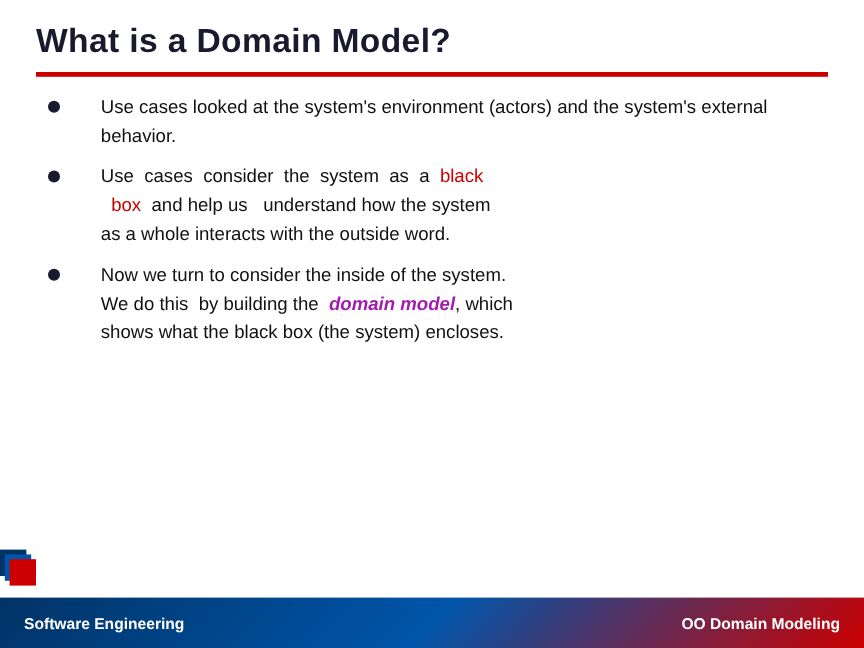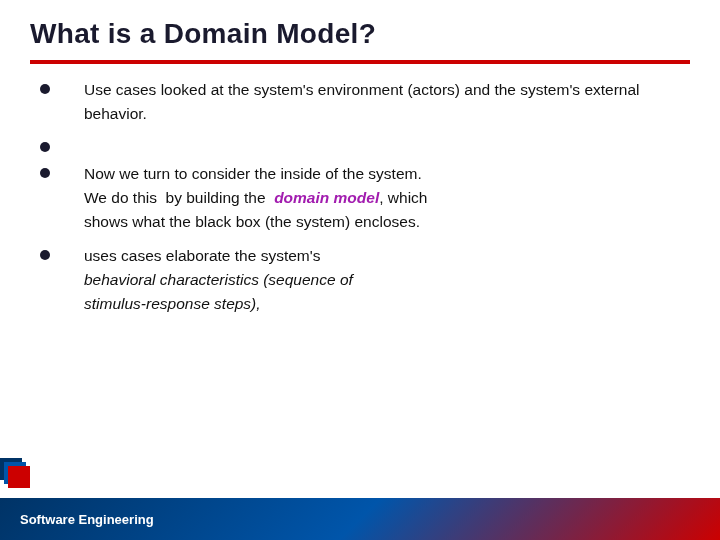--- a/index.html
+++ b/index.html
@@ -135,44 +135,42 @@
 
     <div class="bullet-item">
       <div class="bullet-dot"></div>
       <div class="bullet-text">
         Use cases looked at the system's environment (actors) and the system's external behavior.
       </div>
     </div>
 
     <div class="bullet-item">
       <div class="bullet-dot"></div>
+      <div class="bullet-text">
+        Use &nbsp;cases &nbsp;consider &nbsp;the &nbsp;system &nbsp;as &nbsp;a &nbsp;<span class="black-box-highlight">black<br>&nbsp;&nbsp;box</span> &nbsp;and help us &nbsp; understand how the system<br>as a whole interacts with the outside word.
+      </div>
     </div>
 
     <div class="bullet-item">
       <div class="bullet-dot"></div>
       <div class="bullet-text">
         Now we turn to consider the inside of the system.<br>We do this &nbsp;by building the &nbsp;<span class="domain-model-highlight">domain model</span>, which<br>shows what the black box (the system) encloses.
       </div>
     </div>
 
-    <div class="bullet-item">
-      <div class="bullet-dot"></div>
-      <div class="bullet-text">
-        uses cases elaborate the system's<br><span class="italic-text">behavioral characteristics (sequence of<br>stimulus-response steps),</span>
-      </div>
-    </div>
 
 
   </div>
 
   <div class="footer-logo">
     <svg viewBox="0 0 48 48" xmlns="http://www.w3.org/2000/svg">
       <rect x="0" y="8" width="22" height="22" fill="#003366"></rect>
       <rect x="4" y="12" width="22" height="22" fill="#0055aa"></rect>
       <rect x="8" y="16" width="22" height="22" fill="#cc0000"></rect>
     </svg>
   </div>
 
   <div class="footer">
     <span class="footer-left">Software Engineering</span>
+    <span class="footer-right">OO Domain Modeling</span>
   </div>
 
 </div>
 
 </body></html>

